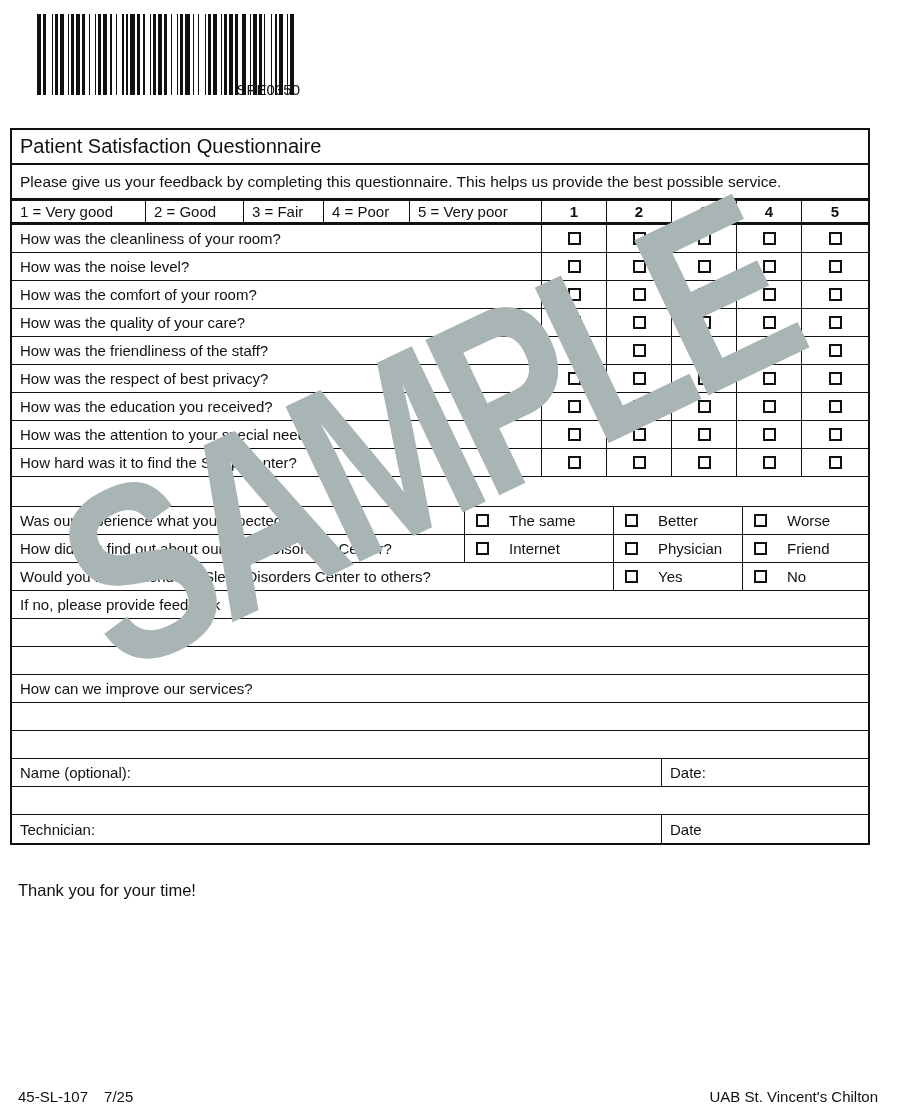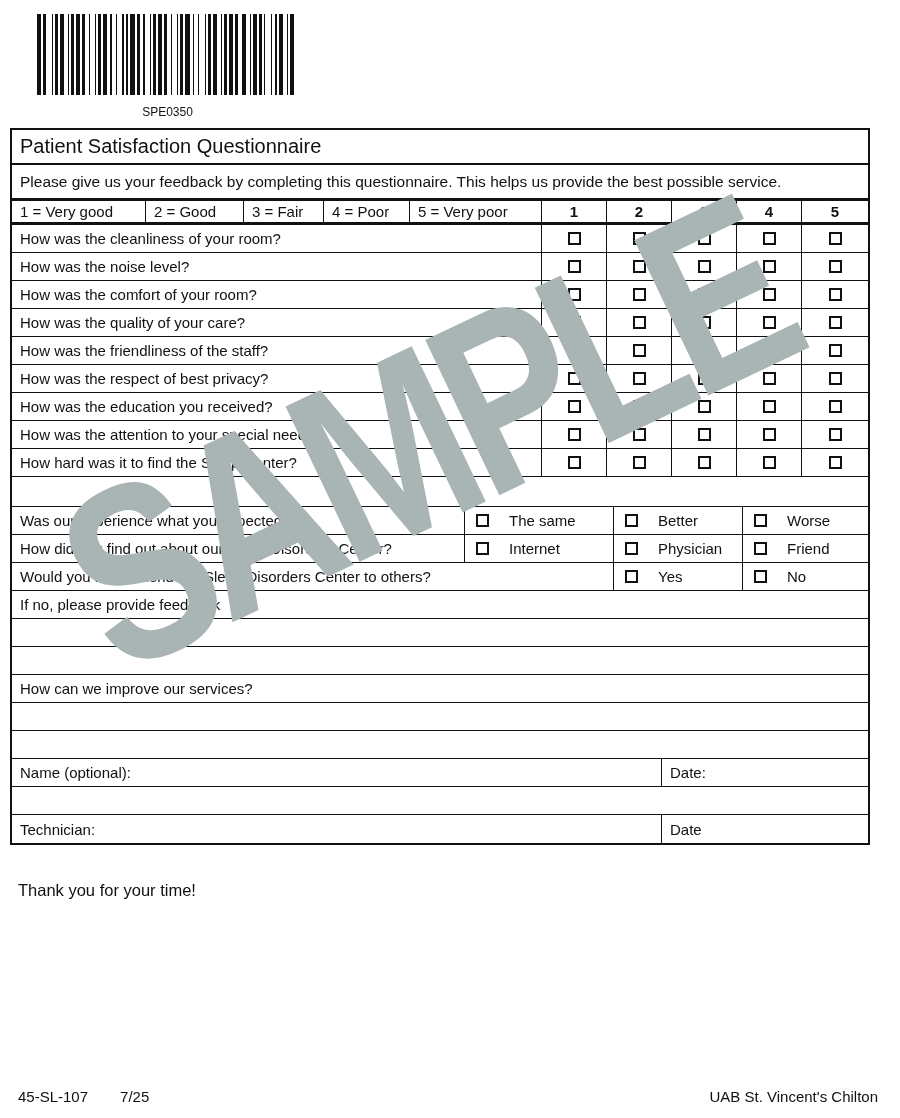--- a/index.html
+++ b/index.html
@@ -1,19 +1,19 @@
 <!DOCTYPE html>
 <html><head>
 <meta charset="utf-8">
 <style>
   *{box-sizing:border-box;margin:0;padding:0}
   html,body{width:900px;height:1118px;background:#fff;color:#111;
     font-family:"Liberation Sans",sans-serif;position:relative;overflow:hidden}
   .barcode-wrap{position:absolute;left:35px;top:14px;width:265px;height:98px}
-  .barcode-label{position:absolute;left:0;top:91px;width:265px;text-align:center;font-size:12px}
+  .barcode-label{position:absolute;left:0;top:67px;width:265px;text-align:right;font-size:15px}
   .form-table{position:absolute;left:10px;top:128px;width:860px;border:2px solid #111;background:#fff}
   .t-row{display:flex;align-items:stretch;border-bottom:1px solid #111}
   .t-row:last-child{border-bottom:none}
   .cell{border-right:1px solid #111;display:flex;align-items:center;padding-left:8px;font-size:15px;overflow:hidden;white-space:nowrap}
   .cell:last-child{border-right:none}
   .r-title{height:35px;border-bottom:2px solid #111}
   .r-title .cell{font-size:20px;font-weight:normal}
   .r-intro{height:33px;border-bottom:none}
   .cell.intro{font-size:15.5px}
   .r-scale{height:27px;border-top:3px solid #111;border-bottom:3px solid #111}
@@ -29,21 +29,21 @@
   .w-qlabel{width:530px}
   .w-fq{width:453px}.w-fo1{width:149px}.w-fo2{width:129px}.w-fo3{width:125px}
   .w-rq{width:602px}
   .w-name{width:650px}.w-date{width:206px}
   .watermark{position:absolute;left:425px;top:435px;z-index:50;pointer-events:none;
     font-weight:bold;font-size:200px;letter-spacing:-12px;line-height:1;white-space:nowrap;
     transform:translate(-50%,-50%) rotate(-25.5deg) scaleY(1.25)}
   .thanks{position:absolute;left:18px;top:881px;font-size:16.5px}
   .page-footer{position:absolute;left:0;top:1088px;width:900px;display:flex;
     justify-content:space-between;padding:0 22px 0 18px;font-size:15px}
-  .fnum{margin-right:32px}
+  .fnum{margin-right:16px}
 </style>
 </head>
 <body>
 
 <div class="barcode-wrap">
   <svg width="265" height="81" viewBox="0 0 265 81" fill="#111" shape-rendering="crispEdges">
       <g id="barcode-bars">
         <rect x="2.00" y="0" width="4.43" height="81"></rect>
         <rect x="8.44" y="0" width="2.82" height="81"></rect>
         <rect x="16.50" y="0" width="1.21" height="81"></rect>

